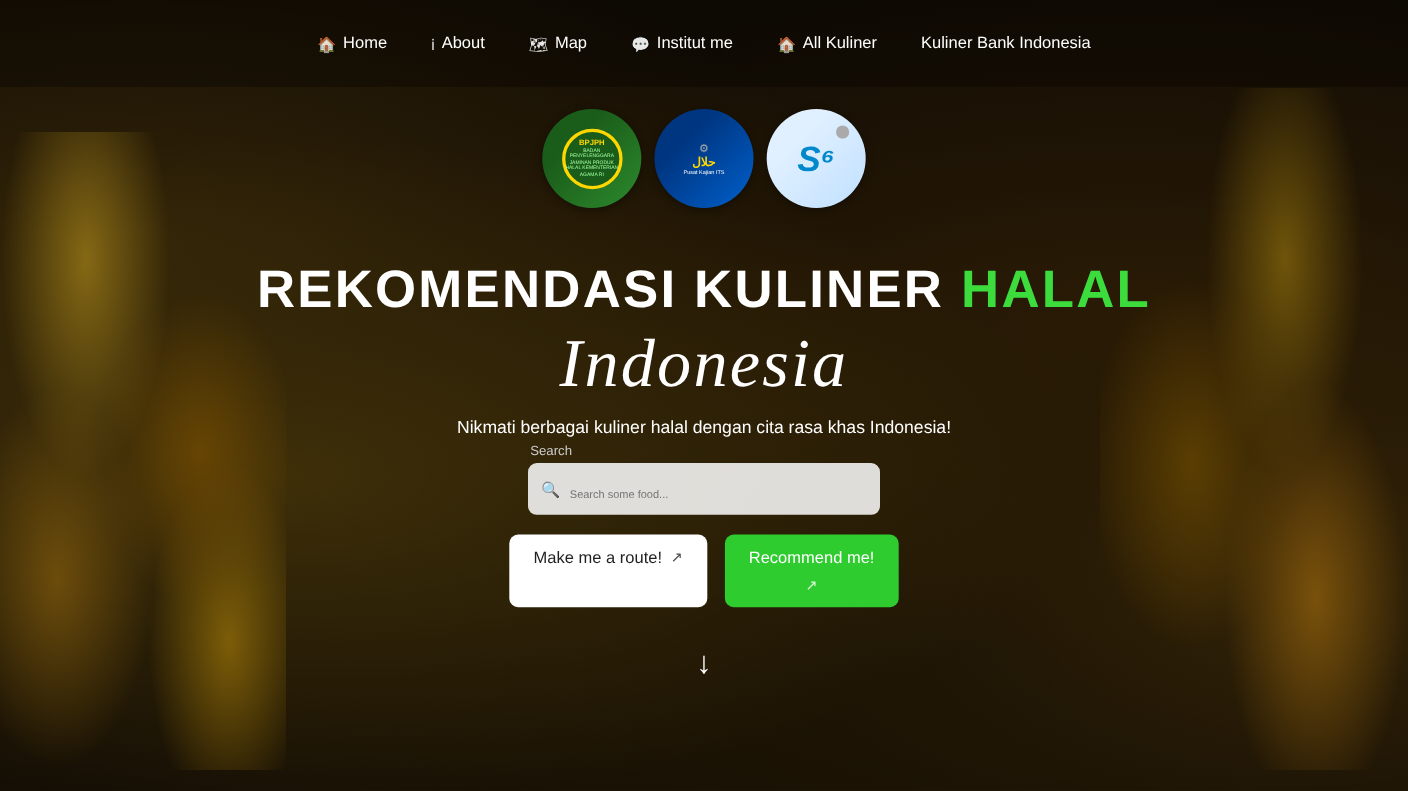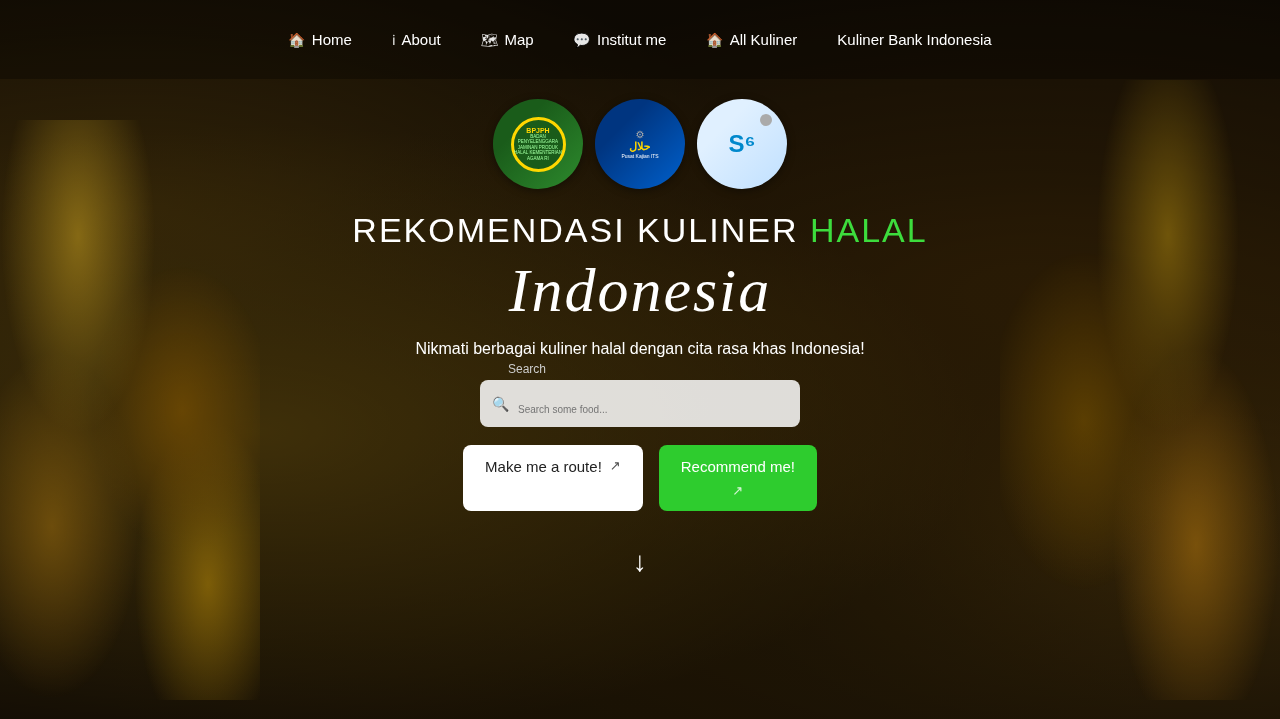--- a/index.html
+++ b/index.html
@@ -156,43 +156,45 @@
     .logo-pusat .pk-gear {
       color: #aaa;
       font-size: 10px;
     }
 
     
     .logo-s6 {
       background: linear-gradient(135deg, #e0f0ff 30%, #c0e0ff 100%);
     }
     .logo-s6 .s6-text {
-      font-size: 24px;
+      font-size: 32px;
       font-weight: 900;
       color: #0088cc;
+      font-style: italic;
     }
     .logo-s6 .s6-dot {
       width: 12px;
       height: 12px;
       background: #aaa;
       border-radius: 50%;
       position: absolute;
       top: 15px;
       right: 15px;
     }
 
     
     .heading-main {
-      font-size: 34px;
-      font-weight: 400;
+      font-size: 48px;
+      font-weight: 700;
       color: #fff;
       text-align: center;
       letter-spacing: 2px;
       text-transform: uppercase;
       margin-bottom: 5px;
+      margin-top: 25px;
     }
 
     .heading-halal {
       color: #3ddc3d;
     }
 
     .heading-indonesia {
       font-family: 'Georgia', 'Times New Roman', serif;
       font-size: 62px;
       color: #fff;
@@ -214,21 +216,21 @@
     
     .search-container {
       position: relative;
       width: 320px;
       margin-bottom: 18px;
     }
 
     .search-label {
       position: absolute;
       top: -18px;
-      left: 28px;
+      left: 2px;
       color: #ccc;
       font-size: 12px;
     }
 
     .search-input {
       width: 100%;
       padding: 24px 14px 12px 38px;
       border-radius: 8px;
       border: none;
       background: rgba(255,255,255,0.85);

